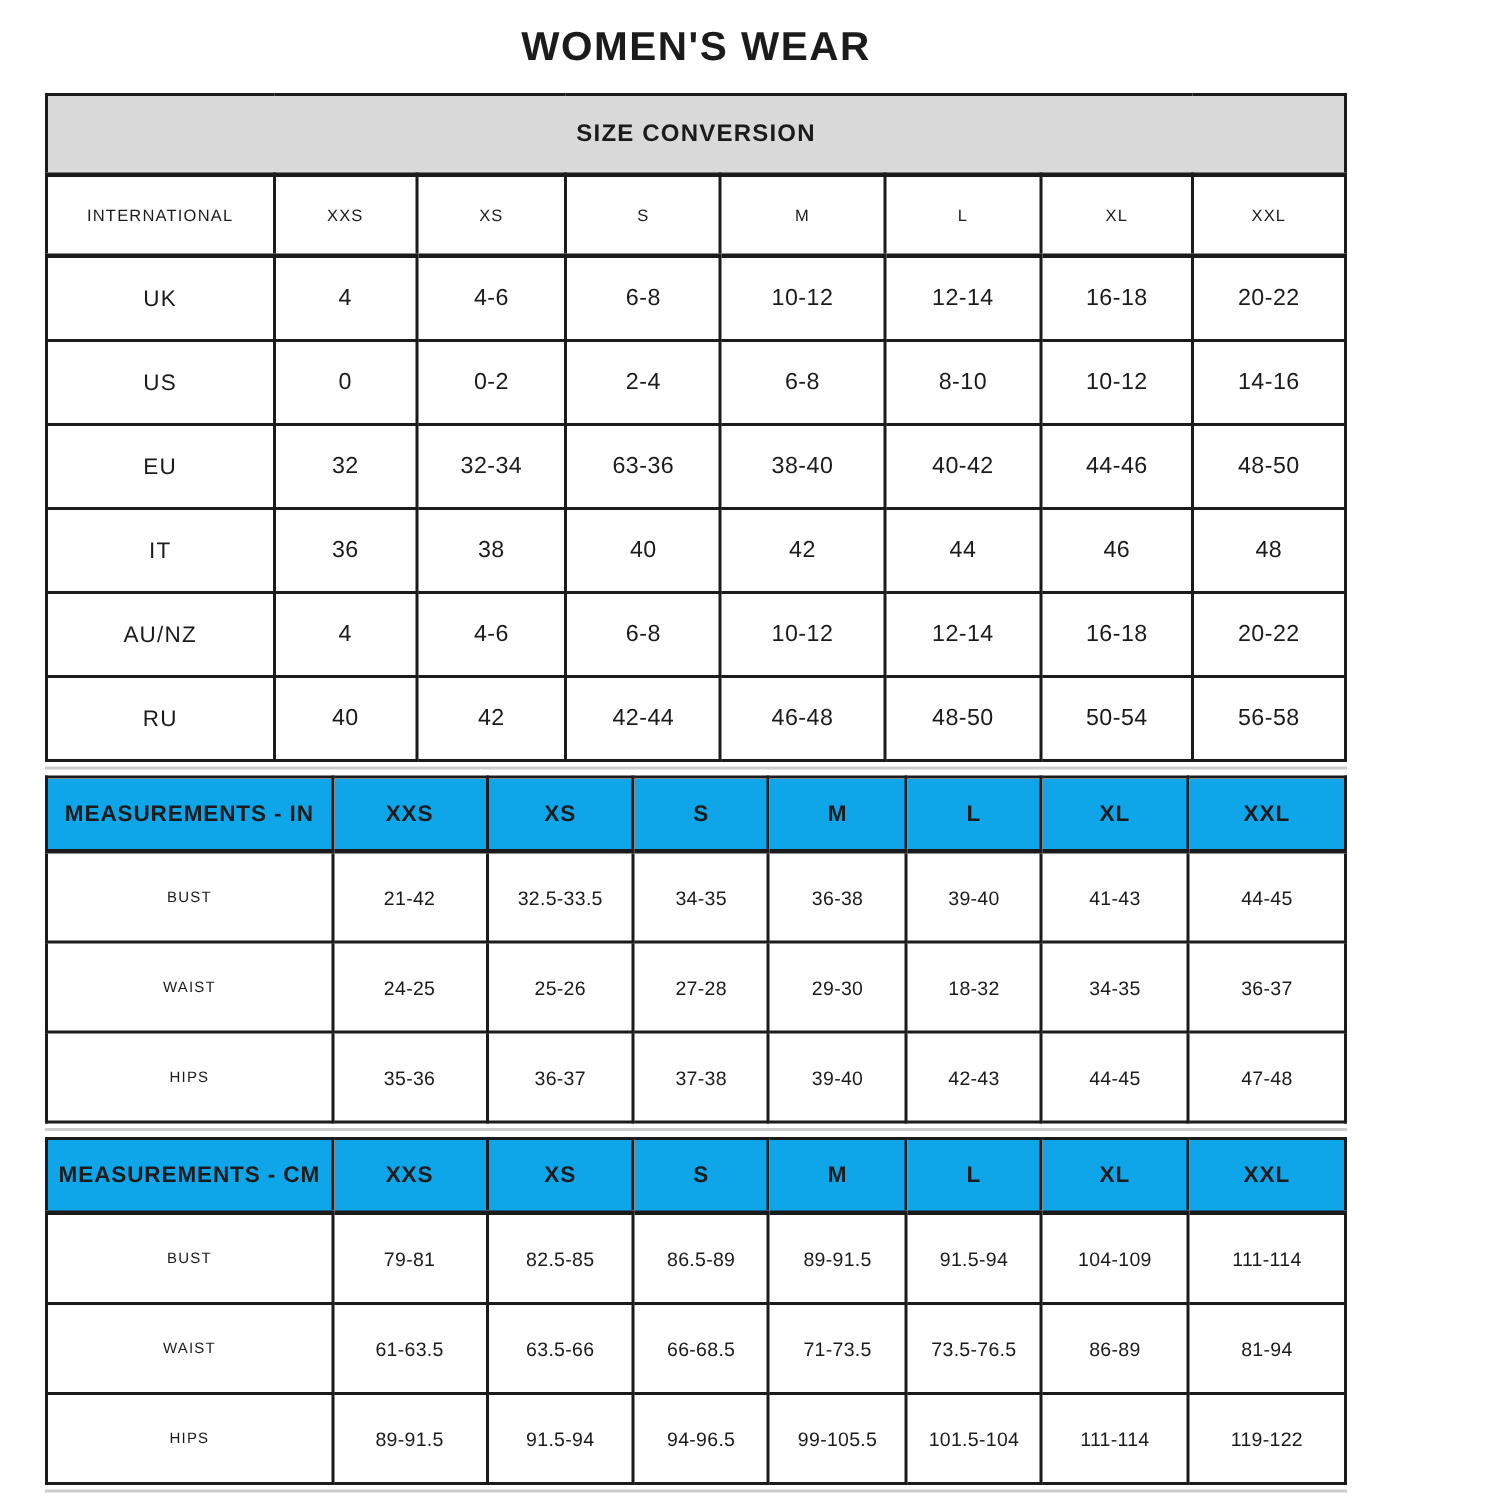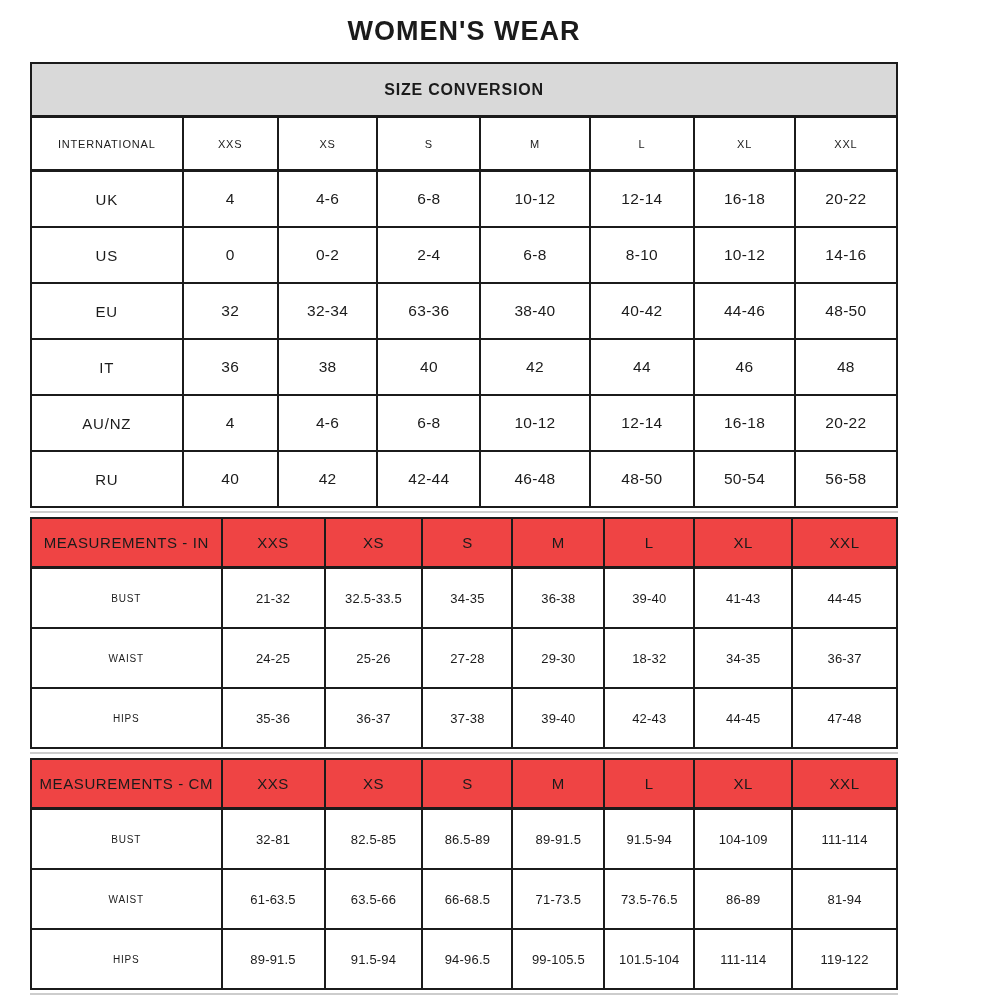--- a/index.html
+++ b/index.html
@@ -71,22 +71,22 @@
   .t1 .c1 { width: 11.0%; }
   .t1 .c2 { width: 11.5%; }
   .t1 .c3 { width: 11.9%; }
   .t1 .c4 { width: 12.6%; }
   .t1 .c5 { width: 12.1%; }
   .t1 .c6 { width: 11.6%; }
   .t1 .c7 { width: 11.8%; }
   
   .t23 .grayhead th {
     height: 47px;
-    background: #ef4444;
-    font-weight: 400;
+    background: #0ea5e9;
+    font-weight: 700;
     font-size: 15px;
     letter-spacing: 0.6px;
     border-bottom-width: 3px;
   }
   .t23 td {
     height: 58px;
     font-size: 13px;
     font-weight: 400;
     letter-spacing: 0.2px;
   }
@@ -231,21 +231,21 @@
           <th>S</th>
           <th>M</th>
           <th>L</th>
           <th>XL</th>
           <th>XXL</th>
         </tr>
       </thead>
       <tbody>
         <tr>
           <td class="rowlabel">BUST</td>
-          <td>21-32</td>
+          <td>21-42</td>
           <td>32.5-33.5</td>
           <td>34-35</td>
           <td>36-38</td>
           <td>39-40</td>
           <td>41-43</td>
           <td>44-45</td>
         </tr>
         <tr>
           <td class="rowlabel">WAIST</td>
           <td>24-25</td>
@@ -291,21 +291,21 @@
           <th>S</th>
           <th>M</th>
           <th>L</th>
           <th>XL</th>
           <th>XXL</th>
         </tr>
       </thead>
       <tbody>
         <tr>
           <td class="rowlabel">BUST</td>
-          <td>32-81</td>
+          <td>79-81</td>
           <td>82.5-85</td>
           <td>86.5-89</td>
           <td>89-91.5</td>
           <td>91.5-94</td>
           <td>104-109</td>
           <td>111-114</td>
         </tr>
         <tr>
           <td class="rowlabel">WAIST</td>
           <td>61-63.5</td>

